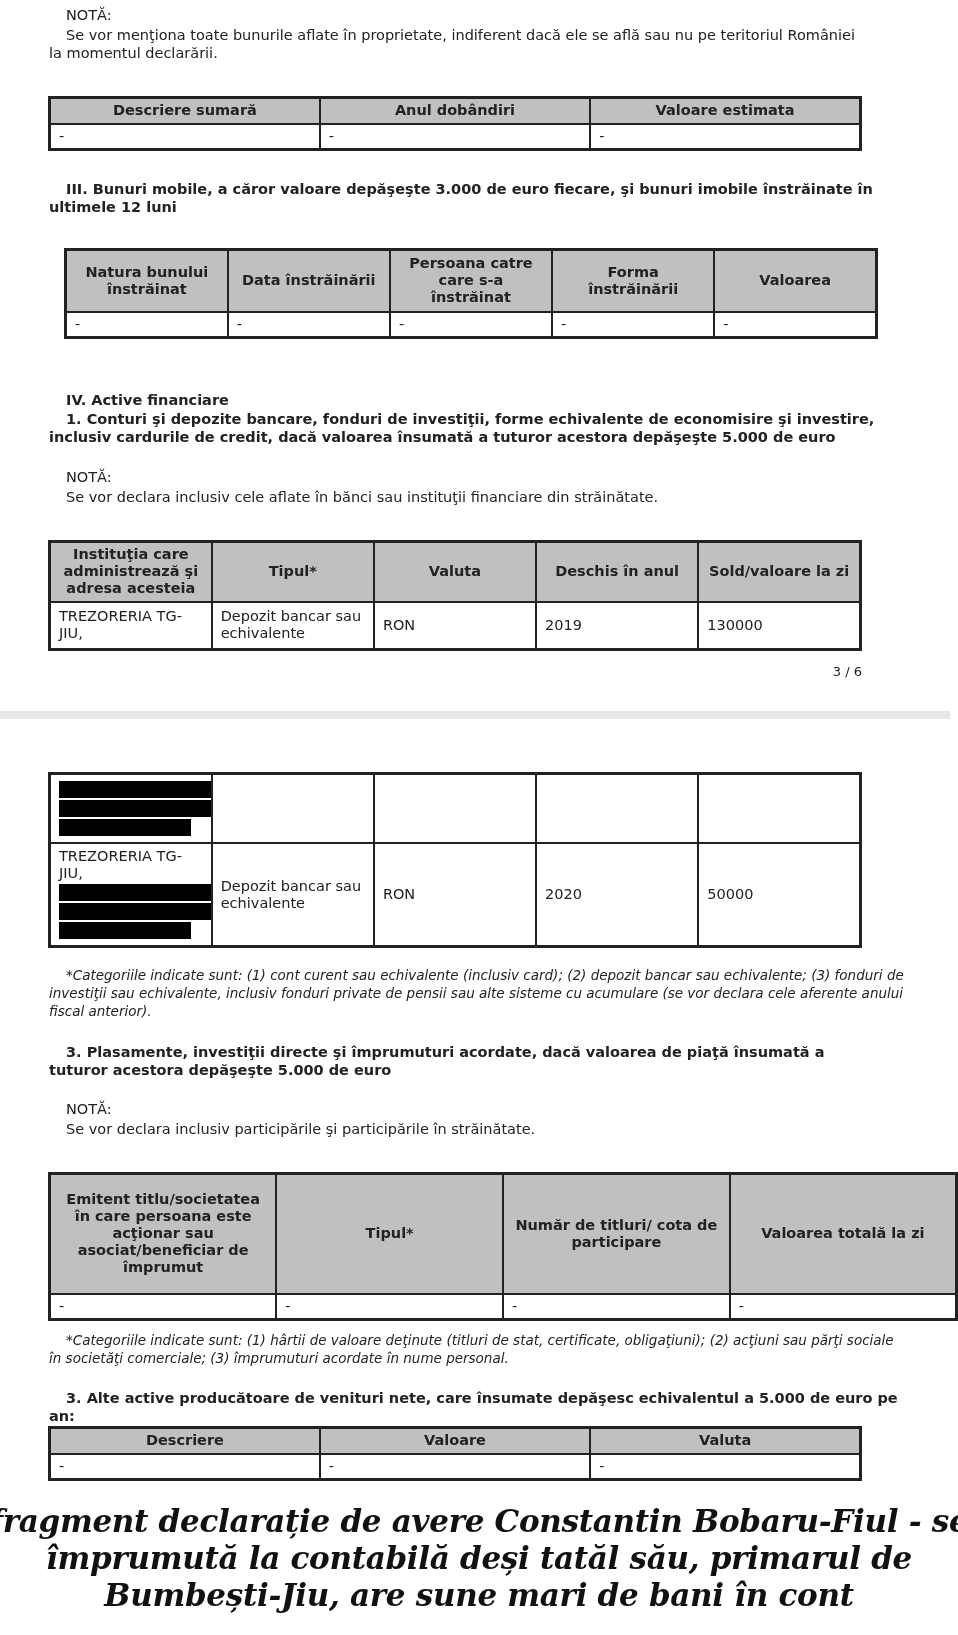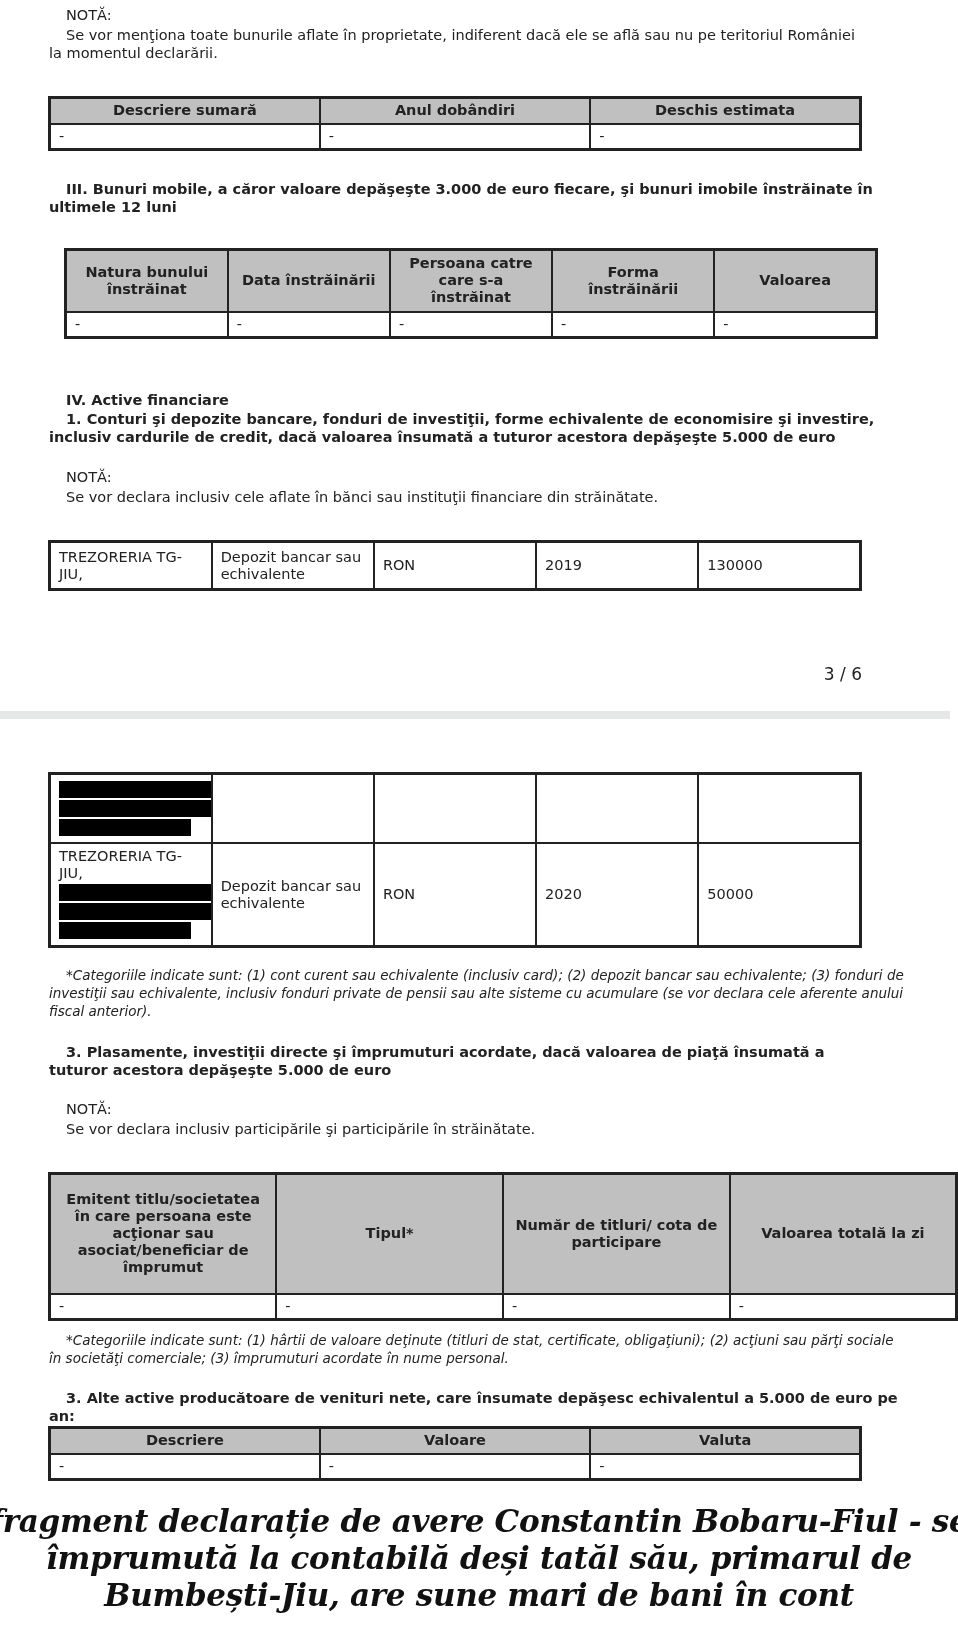--- a/index.html
+++ b/index.html
@@ -16,41 +16,41 @@
     position: absolute; border-collapse: collapse; table-layout: fixed;
     border: 3px solid #222;
   }
   table.t th, table.t td {
     border: 2px solid #222; padding: 2px 8px; font-size: 14.5px; line-height: 17px;
     vertical-align: middle; overflow: hidden;
   }
   table.t th { background: #c0c0c0; font-weight: bold; text-align: center; color: #222; }
   table.t td { background: #fff; text-align: left; color: #222; }
   .redact { background: #000; height: 17px; margin: 2px 0; }
-  .pagenum { font-size: 17px; color: #222; }
+  .pagenum { font-size: 13px; color: #222; }
   .separator { background: #e6e8e8; }
   .caption {
     position: absolute; left: -30px; width: 1018px; text-align: center;
     font-family: "DejaVu Serif", serif; font-style: italic; font-weight: bold;
     font-size: 31px; line-height: 37px; color: #111; letter-spacing: -0.3px;
     background: #ffffff;
   }
 </style>
 </head>
 <body>
 
 <div class="abs p" style="left:66px; top:6px;">NOTĂ:</div>
 <div class="abs p indent" style="left:49px; top:26px; width:810px;">Se vor menţiona toate bunurile aflate în proprietate, indiferent dacă ele se află sau nu pe teritoriul României la momentul declarării.</div>
 
 <table class="t" style="left:48px; top:96px; width:814px;">
   <tbody>
       <tr style="height:26px;margin-top:22px;">
     <th>Descriere sumară</th>
     <th>Anul dobândiri</th>
-    <th>Deschis estimata</th>
+    <th>Valoare estimata</th>
   </tr>
   <tr style="height:26px;">
     <td>-</td>
     <td>-</td>
     <td>-</td>
   </tr>
 </tbody>
   </table>
 
 <div class="abs p b indent" style="left:49px; top:180px; width:850px;">III. Bunuri mobile, a căror valoare depăşeşte 3.000 de euro fiecare, şi bunuri imobile înstrăinate în ultimele 12 luni</div>
@@ -74,20 +74,27 @@
 </tbody>
   </table>
 
 <div class="abs p b" style="left:66px; top:370px;margin-top:21px;">IV. Active financiare</div>
 <div class="abs p b indent" style="left:49px; top:410px; width:860px;">1. Conturi şi depozite bancare, fonduri de investiţii, forme echivalente de economisire şi investire, inclusiv cardurile de credit, dacă valoarea însumată a tuturor acestora depăşeşte 5.000 de euro</div>
 <div class="abs p" style="left:66px; top:468px;">NOTĂ:</div>
 <div class="abs p" style="left:66px; top:488px; width:800px;">Se vor declara inclusiv cele aflate în bănci sau instituţii financiare din străinătate.</div>
 
 <table class="t" style="left:48px; top:540px; width:814px;">
   <tbody>
+      <tr style="height:60px;">
+    <th>Instituţia care administrează şi adresa acesteia</th>
+    <th>Tipul*</th>
+    <th>Valuta</th>
+    <th>Deschis în anul</th>
+    <th>Sold/valoare la zi</th>
+  </tr>
   <tr style="height:48px;">
     <td>TREZORERIA TG-JIU,</td>
     <td>Depozit bancar sau echivalente</td>
     <td>RON</td>
     <td>2019</td>
     <td>130000</td>
   </tr>
 </tbody>
   </table>
 

